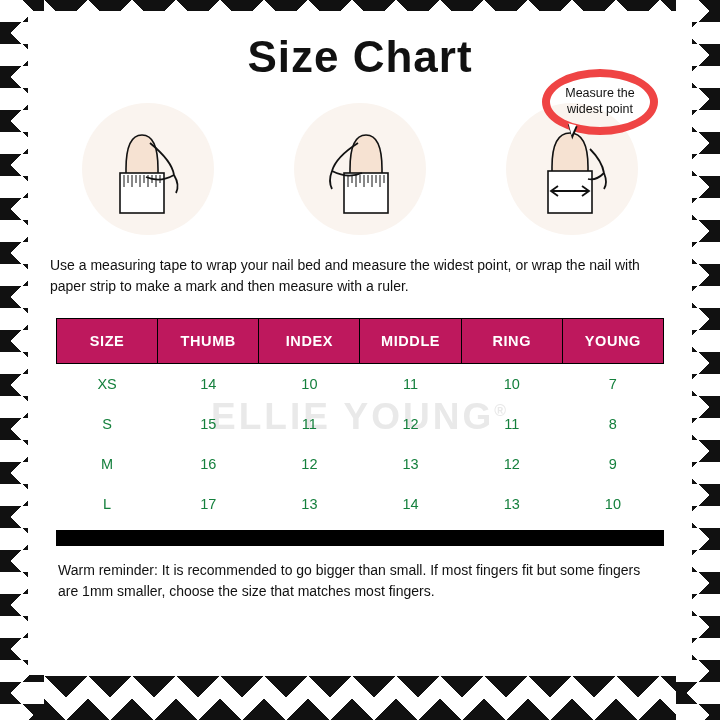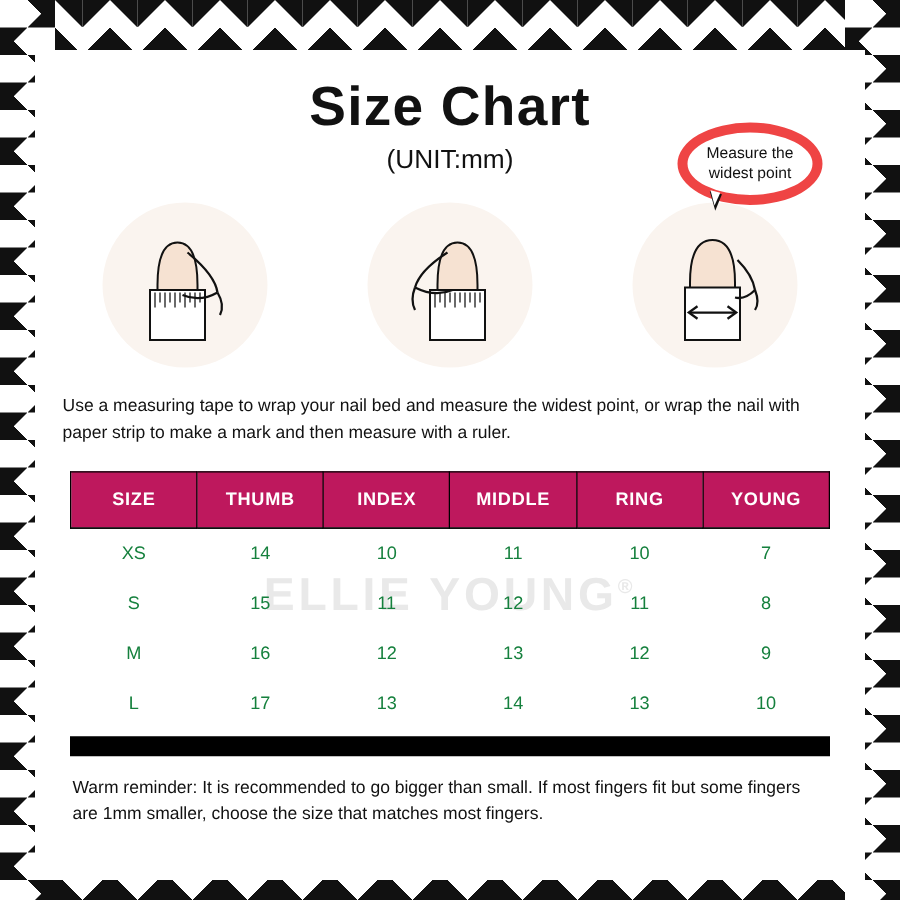--- a/index.html
+++ b/index.html
@@ -69,21 +69,21 @@
       linear-gradient(225deg, #111 25%, transparent 25%) 0 0,
       linear-gradient(315deg, #111 25%, transparent 25%) 0 -22px,
       linear-gradient(45deg,  #111 25%, transparent 25%) 0 0;
     background-size: 44px 44px;
     background-color: #ffffff;
   }
 
   
   .card {
     position: absolute;
-    top: 40px; left: 28px;
+    top: 11px; left: 28px;
     width: 664px; height: 664px;
     background: #ffffff;
     z-index: 3;
   }
 
   
   .title {
     text-align: center;
     font-size: 44px;
     font-weight: bold;
@@ -234,21 +234,20 @@
 <div class="page">
 
   <div class="zz zz-top"></div>
   <div class="zz zz-bottom"></div>
   <div class="zz zz-left"></div>
   <div class="zz zz-right"></div>
 
   <div class="card">
 
     <div class="title">Size Chart</div>
-    <div class="subtitle">(UNIT:mm)</div>
 
     <div class="bubble">
       <span>Measure the widest point</span>
       <span class="tail"></span>
       <span class="tail-in"></span>
     </div>
 
     <div class="illus-row">
 
       <div class="illus">

